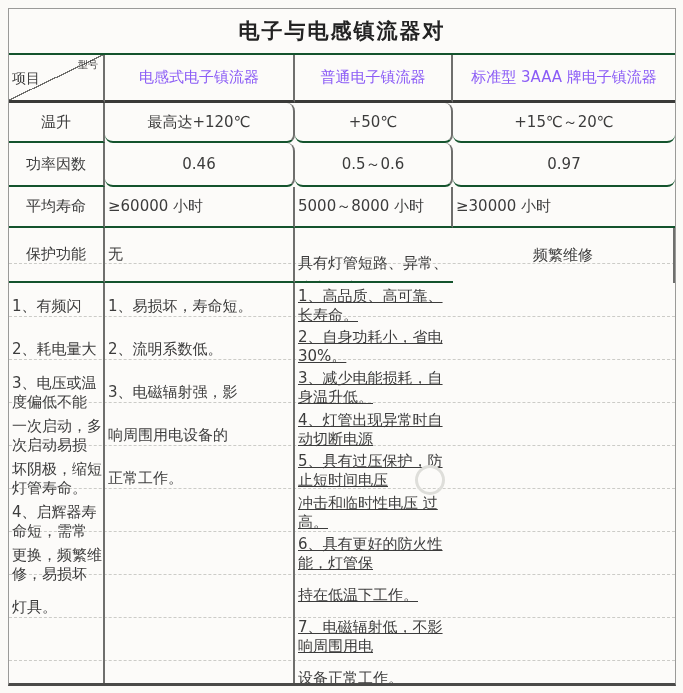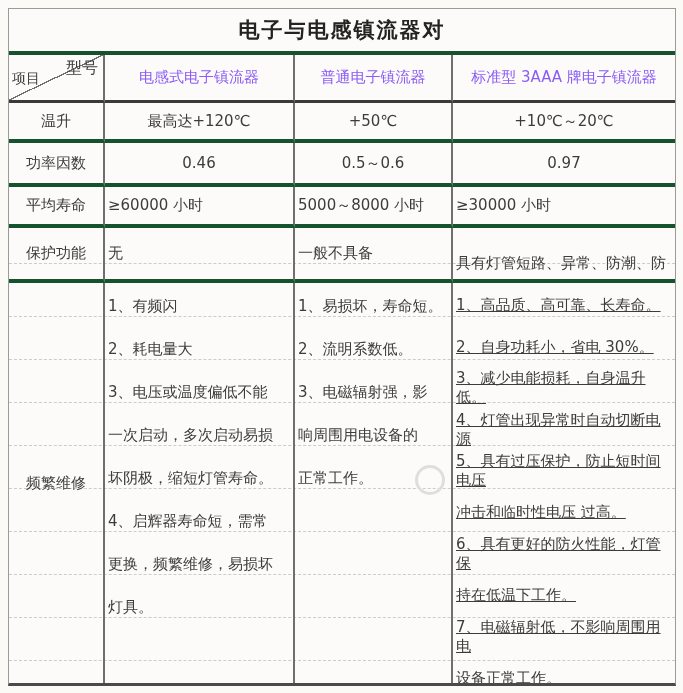--- a/index.html
+++ b/index.html
@@ -41,21 +41,21 @@
   .grid {
     position: relative; z-index: 1;
     display: grid;
     width: 100%; height: 100%;
     grid-template-columns: 96px 190px 158px 1fr;
     grid-template-rows: 46px 48px 40px 44px 41px 55px 1fr;
   }
   .cell {
     box-sizing: border-box;
     border-right: 2px solid #6f6f6d;
-    border-bottom: 4px solid #14532d;
+    border-bottom: 2px solid #14532d;
     color: #3c3c3c;
     font-size: 15px;
     overflow: hidden;
     background: transparent;
   }
   .last-col { border-right: none; }
   .bottom-row { border-bottom: none; }
   .title-cell {
     grid-column: 1 / 5;
     border-right: none;
@@ -68,24 +68,24 @@
     display: flex; align-items: center; justify-content: center;
     color: #8b5cf6;
   }
   .corner {
     position: relative;
     border-bottom: 3px solid #3a3a38;
     background:
       linear-gradient(to bottom right,
         transparent 49.2%, #6f6f6d 49.2%, #6f6f6d 50.8%, transparent 50.8%);
   }
-  .corner .tr { position: absolute; top: 3px; right: 5px; font-size: 16px; }
+  .corner .tr { position: absolute; top: 3px; right: 5px; font-size: 10px; }
   .corner .bl { position: absolute; bottom: 12px; left: 3px; font-size: 14px; }
   .label-cell { display: flex; align-items: center; justify-content: center; }
-  .v-center { display: flex; align-items: center; justify-content: center; }
+  .v-center { display: flex; align-items: center; justify-content: center; border-radius: 8px; }
   .v-left { display: flex; align-items: center; justify-content: flex-start; padding-left: 3px; }
   .protect-cell { line-height: 25px; padding: 3px 2px 0 3px; margin-top: 20px; }
   .mcell { padding-top: 2px; }
   .mline { height: 43px; display: flex; align-items: center; padding-left: 3px; }
   .mcell-right .mline { height: 41.4px; text-decoration: underline; }
 </style>
 </head>
 <body>
 
 <div class="page">
@@ -114,35 +114,34 @@
         <span class="tr">型号</span>
         <span class="bl">项目</span>
       </div>
       <div class="cell hdr">电感式电子镇流器</div>
       <div class="cell hdr">普通电子镇流器</div>
       <div class="cell hdr last-col">标准型 3AAA 牌电子镇流器</div>
 
       <div class="cell label-cell">温升</div>
       <div class="cell v-center">最高达+120℃</div>
       <div class="cell v-center">+50℃</div>
-      <div class="cell v-center last-col">+10℃～20℃</div>
+      <div class="cell v-center last-col">+15℃～20℃</div>
 
       <div class="cell label-cell">功率因数</div>
       <div class="cell v-center">0.46</div>
       <div class="cell v-center">0.5～0.6</div>
       <div class="cell v-center last-col">0.97</div>
 
       <div class="cell label-cell">平均寿命</div>
       <div class="cell v-left">≥60000 小时</div>
       <div class="cell v-left">5000～8000 小时</div>
       <div class="cell v-left last-col">≥30000 小时</div>
 
       <div class="cell label-cell">保护功能</div>
       <div class="cell v-left">无</div>
-      <div class="cell v-left">一般不具备</div>
       <div class="cell protect-cell last-col">
         <div>具有灯管短路、异常、防潮、防雷、</div>
         <div>抗电磁干扰等功能。</div>
       </div>
 
       <div class="cell label-cell bottom-row">频繁维修</div>
 
       <div class="cell mcell bottom-row">
         <div class="mline">1、有频闪</div>
         <div class="mline">2、耗电量大</div>

